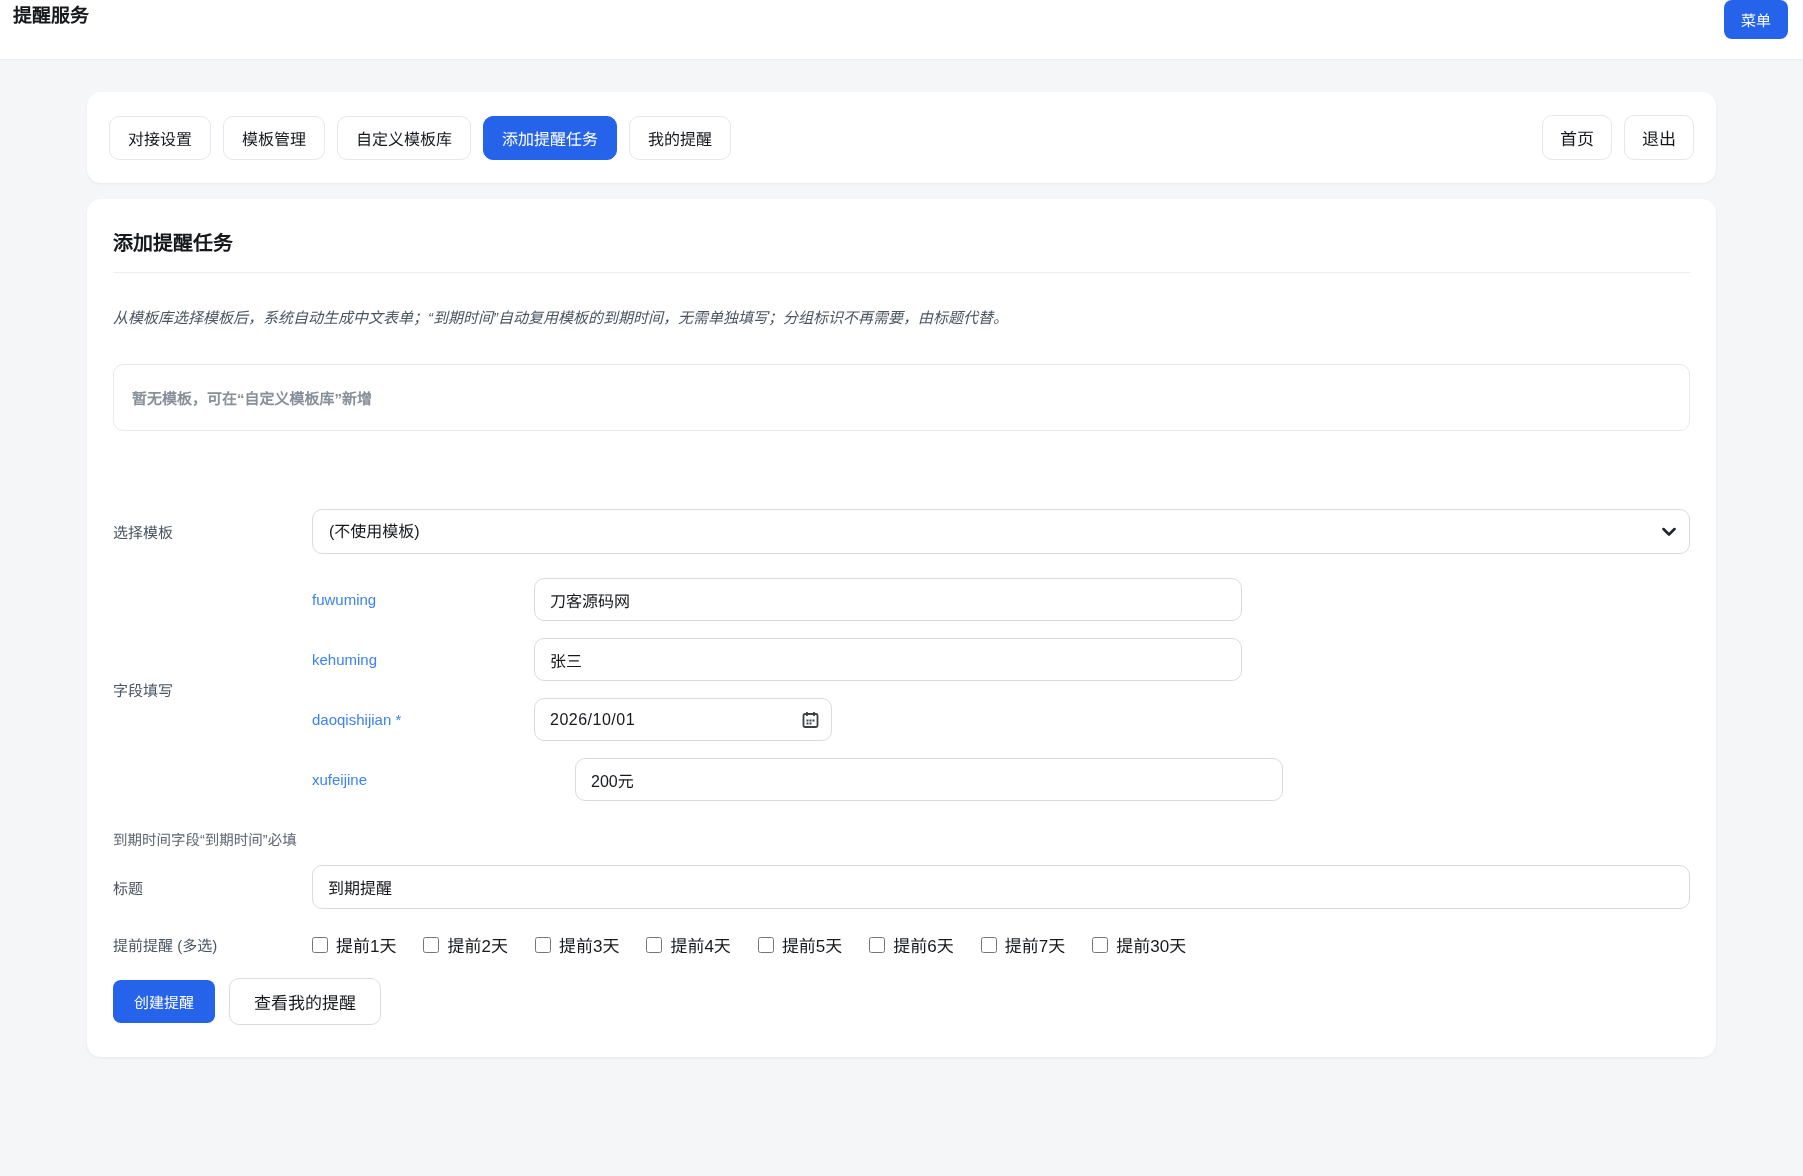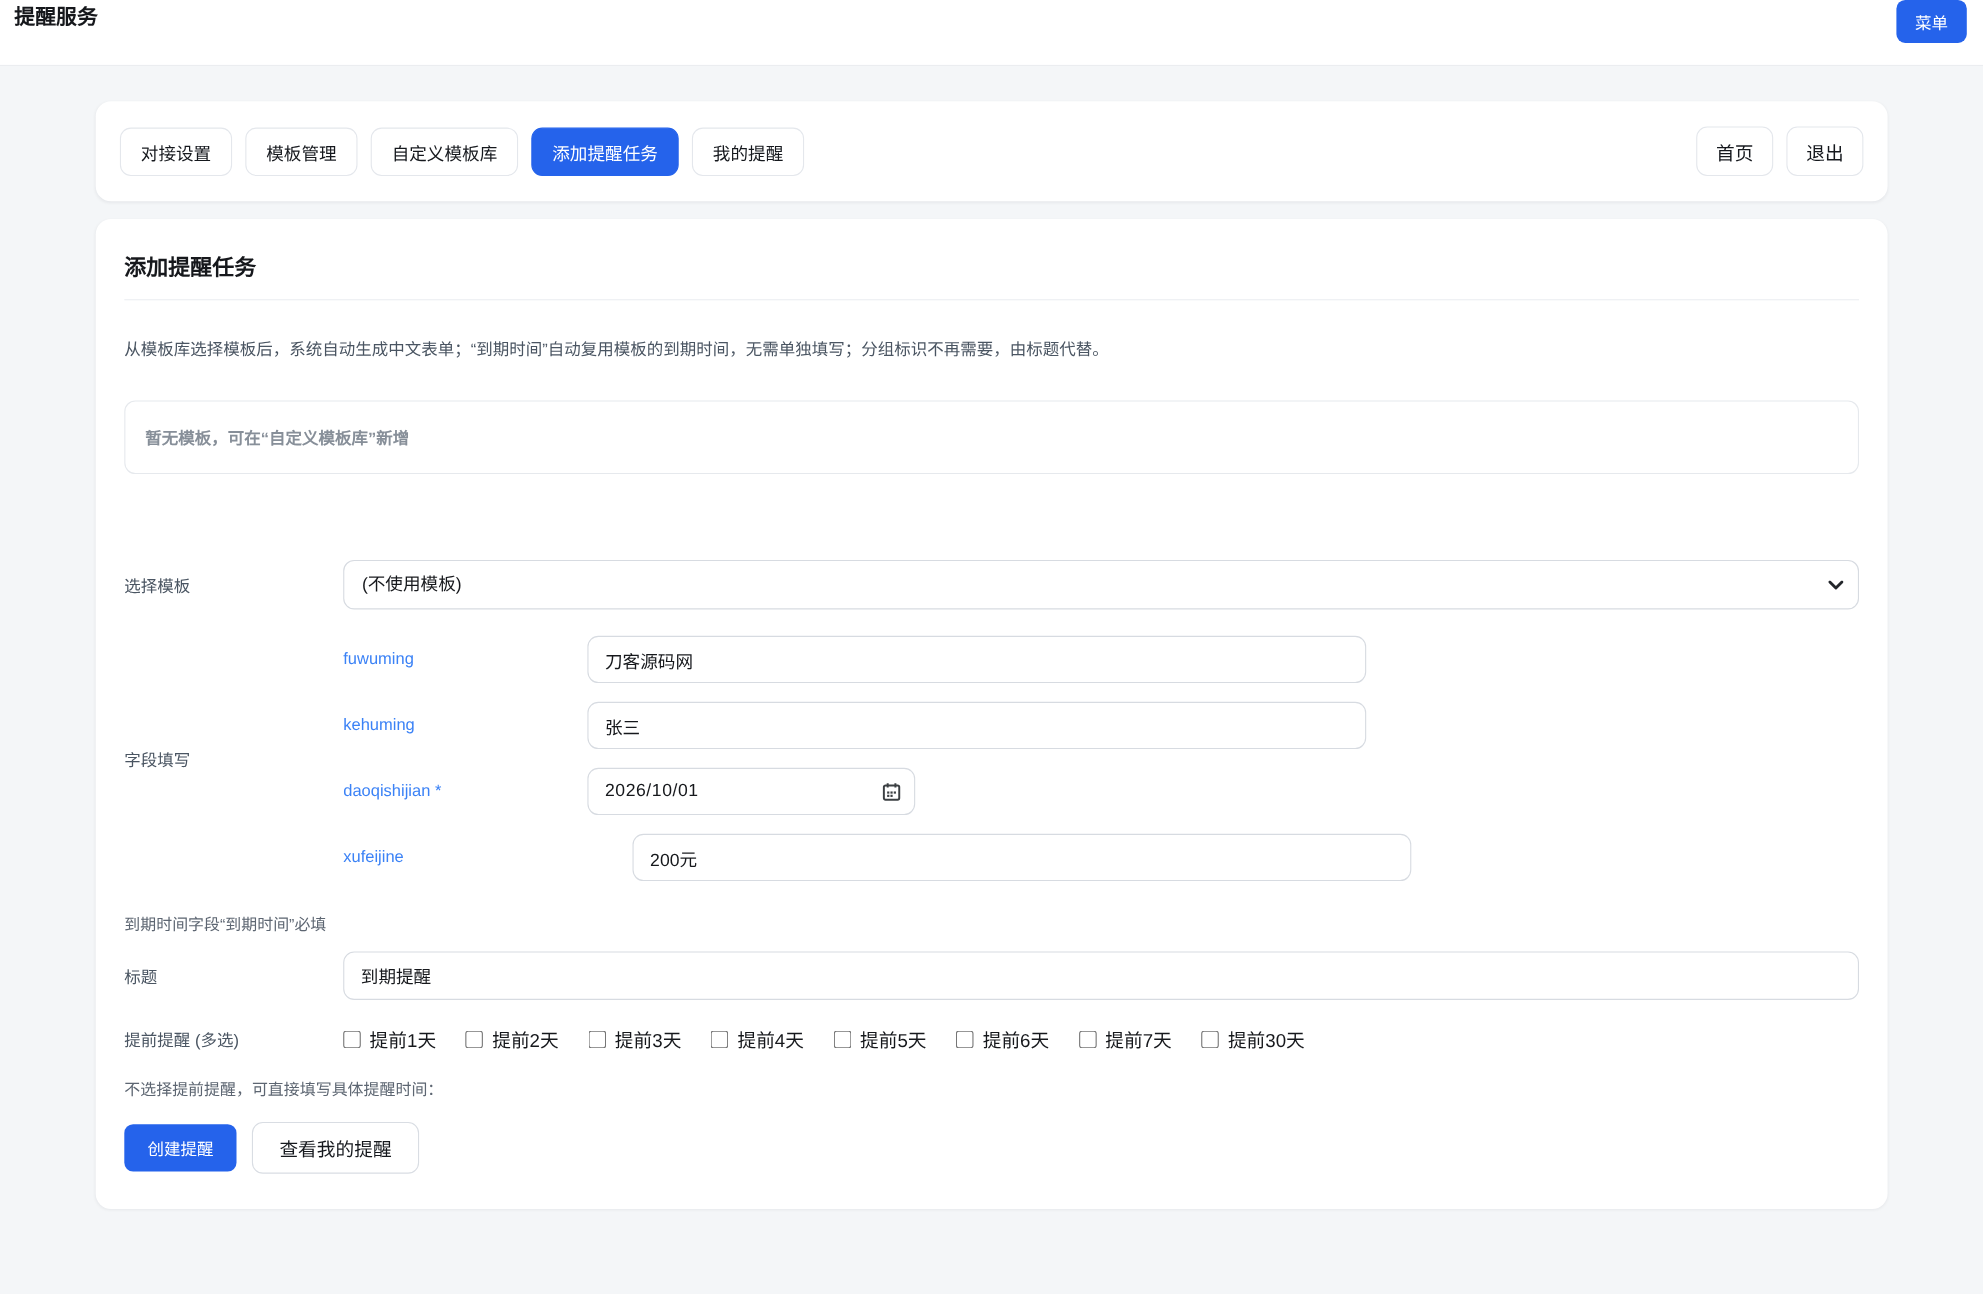--- a/index.html
+++ b/index.html
@@ -18,21 +18,21 @@
   .nav-card { background:#fff; border-radius:14px; box-shadow:0 1px 3px rgba(16,24,40,.06); padding:23px 22px; display:flex; align-items:center; justify-content:space-between; }
   .tabs { display:flex; gap:12px; }
   .tab { background:#fff; border:1px solid var(--border); border-radius:10px; padding:9px 18px; font-size:16px; color:#15181d; cursor:pointer; white-space:nowrap; }
   .tab.active { background:var(--accent); border-color:var(--accent); color:#fff; }
   .nav-right { display:flex; gap:12px; }
   .nav-right .tab { font-size:17px; padding:9px 17px; }
 
   
   .main-card { background:#fff; border-radius:14px; box-shadow:0 1px 3px rgba(16,24,40,.06); margin-top:16px; padding:26px 26px 32px 26px; }
   .card-title { font-size:20px; font-weight:700; padding:2px 0 16px 0; border-bottom:1px solid #eceef2; }
-  .desc { margin-top:33px; font-size:15px; color:var(--label); }
+  .desc { margin-top:33px; font-size:15px; color:var(--label);font-style:italic; }
   .notice { margin-top:37px; height:67px; display:flex; align-items:center; border:1px solid #e6e9ed; border-radius:10px; padding:0 18px; color:var(--muted); font-size:15px;font-weight:bold; }
 
   .form { margin-top:78px; }
   .form-row { display:flex; align-items:center; }
   .row-label { width:199px; flex:none; font-size:15px; color:var(--label); }
 
   
   .select-wrap { position:relative; flex:1; }
   select.tpl-select { width:100%; height:45px; appearance:none; -webkit-appearance:none; border:1px solid var(--input-border); border-radius:10px; background:#fff; font-size:16px; padding:0 40px 0 16px; color:var(--txt); cursor:pointer; }
   .select-chevron { position:absolute; right:14px; top:50%; transform:translateY(-50%); pointer-events:none; display:flex; }
@@ -191,21 +191,20 @@
               <input type="checkbox" style="">
               <span>提前7天</span>
             </label>
           <label class="check-item">
               <input type="checkbox" style="">
               <span>提前30天</span>
             </label>
         </div>
       </div>
 
-      <div class="note note2">不选择提前提醒，可直接填写具体提醒时间：</div>
 
 
       <div class="btn-row">
         <button class="btn-primary">创建提醒</button>
         <button class="btn-secondary">查看我的提醒</button>
       </div>
 
     </div>
   </div>
 </div>

